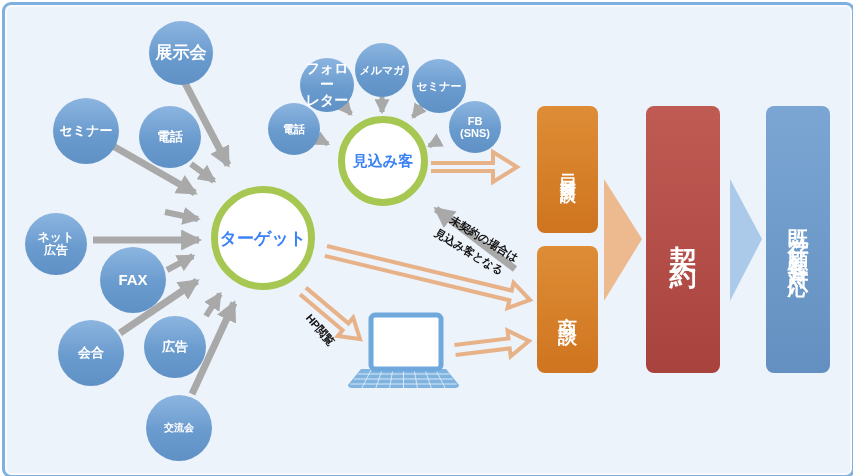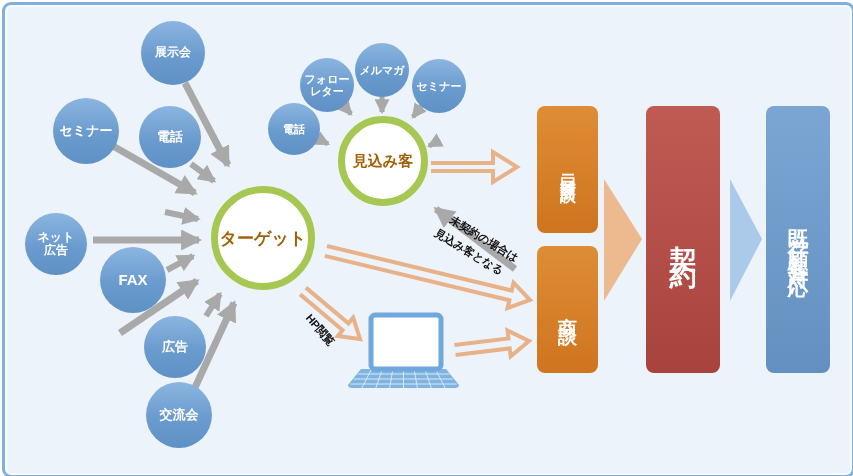--- a/index.html
+++ b/index.html
@@ -12,21 +12,21 @@
   }
   .layer{position:absolute;left:0;top:0;}
   .circle-blue{
     position:absolute;border-radius:50%;
     background:linear-gradient(180deg,#8cb5e0 0%,#6a9bce 55%,#5f91c6 100%);
     color:#fff;font-weight:bold;display:flex;align-items:center;justify-content:center;
     text-align:center;white-space:pre-line;line-height:1.12;
   }
   .circle-white{
     position:absolute;border-radius:50%;background:#fff;border:7px solid #a6c853;
-    color:#a16207;font-weight:bold;display:flex;align-items:center;justify-content:center;
+    color:#3b82f6;font-weight:bold;display:flex;align-items:center;justify-content:center;
     box-sizing:border-box;
     font-family:Liberation Serif, serif;
   }
   .vbox{
     position:absolute;border-radius:8px;color:#fff;font-weight:bold;
     display:flex;align-items:center;justify-content:center;
     writing-mode:vertical-rl;text-orientation:upright;
   }
   .stage-orange{background:linear-gradient(180deg,#de8d36 0%,#cf741f 100%);}
   .stage-red{background:linear-gradient(180deg,#c05b54 0%,#a8423d 100%);}
@@ -95,36 +95,39 @@
         <line x1="419.8" y1="364" x2="426.3" y2="383"></line>
         <line x1="430.4" y1="364" x2="440.1" y2="383"></line>
         <line x1="352.5" y1="369" x2="444.5" y2="369"></line>
         <line x1="349" y1="374" x2="448" y2="374"></line>
         <line x1="345.5" y1="379" x2="451.5" y2="379"></line>
       </g>
       <rect x="366" y="310" width="70" height="54" rx="4" fill="#ffffff" stroke="#6fa8dc" stroke-width="5"></rect>
     </g>
   </svg>
 
-  <div class="circle-blue" style="left:136px;top:16px;width:64px;height:64px;font-size:12px;">展示会</div>
+  <div class="circle-blue" style="left:144px;top:16px;width:64px;height:64px;font-size:17px;">展示会</div>
   <div class="circle-blue" style="left:48px;top:93px;width:66px;height:66px;font-size:13px;">セミナー</div>
   <div class="circle-blue" style="left:134px;top:101px;width:62px;height:62px;font-size:13px;">電話</div>
   <div class="circle-blue" style="left:20px;top:208px;width:62px;height:62px;font-size:12px;">ネット
 広告</div>
   <div class="circle-blue" style="left:95px;top:242px;width:66px;height:66px;font-size:15px;">FAX</div>
+  <div class="circle-blue" style="left:53px;top:315px;width:66px;height:66px;font-size:13px;">会合</div>
   <div class="circle-blue" style="left:139px;top:311px;width:62px;height:62px;font-size:13px;">広告</div>
-  <div class="circle-blue" style="left:141px;top:377px;width:66px;height:66px;font-size:13px;">交流会</div>
+  <div class="circle-blue" style="left:141px;top:390px;width:66px;height:66px;font-size:10px;">交流会</div>
 
   <div class="circle-white" style="left:206px;top:181px;width:104px;height:104px;font-size:17px;">ターゲット</div>
 
   <div class="circle-blue" style="left:263px;top:98px;width:52px;height:52px;font-size:11px;">電話</div>
-  <div class="circle-blue" style="left:295px;top:53px;width:54px;height:54px;font-size:11px;">フォロー
+  <div class="circle-blue" style="left:295px;top:53px;width:54px;height:54px;font-size:14px;">フォロー
 レター</div>
   <div class="circle-blue" style="left:350px;top:38px;width:54px;height:54px;font-size:11px;">メルマガ</div>
   <div class="circle-blue" style="left:407px;top:54px;width:54px;height:54px;font-size:11px;">セミナー</div>
+  <div class="circle-blue" style="left:444px;top:96px;width:52px;height:52px;font-size:11px;">FB
+(SNS)</div>
 
   <div class="circle-white" style="left:333px;top:111px;width:90px;height:90px;font-size:15px;">見込み客</div>
 
 
   <div class="rot-label" style="left:315px;top:325px;font-size:11px;transform:translate(-50%,-50%) rotate(49deg);">HP閲覧</div>
   <div class="rot-label" style="left:479px;top:234px;font-size:11px;transform:translate(-50%,-50%) rotate(31deg);">未契約の場合は</div>
   <div class="rot-label" style="left:464px;top:247px;font-size:11px;transform:translate(-50%,-50%) rotate(31deg);">見込み客となる</div>
 
   <div class="vbox stage-orange" style="left:532px;top:101px;width:61px;height:127px;font-size:16px;letter-spacing:3px;">二回目商談</div>
   <div class="vbox stage-orange" style="left:532px;top:241px;width:61px;height:127px;font-size:19px;letter-spacing:8px;">商談</div>

